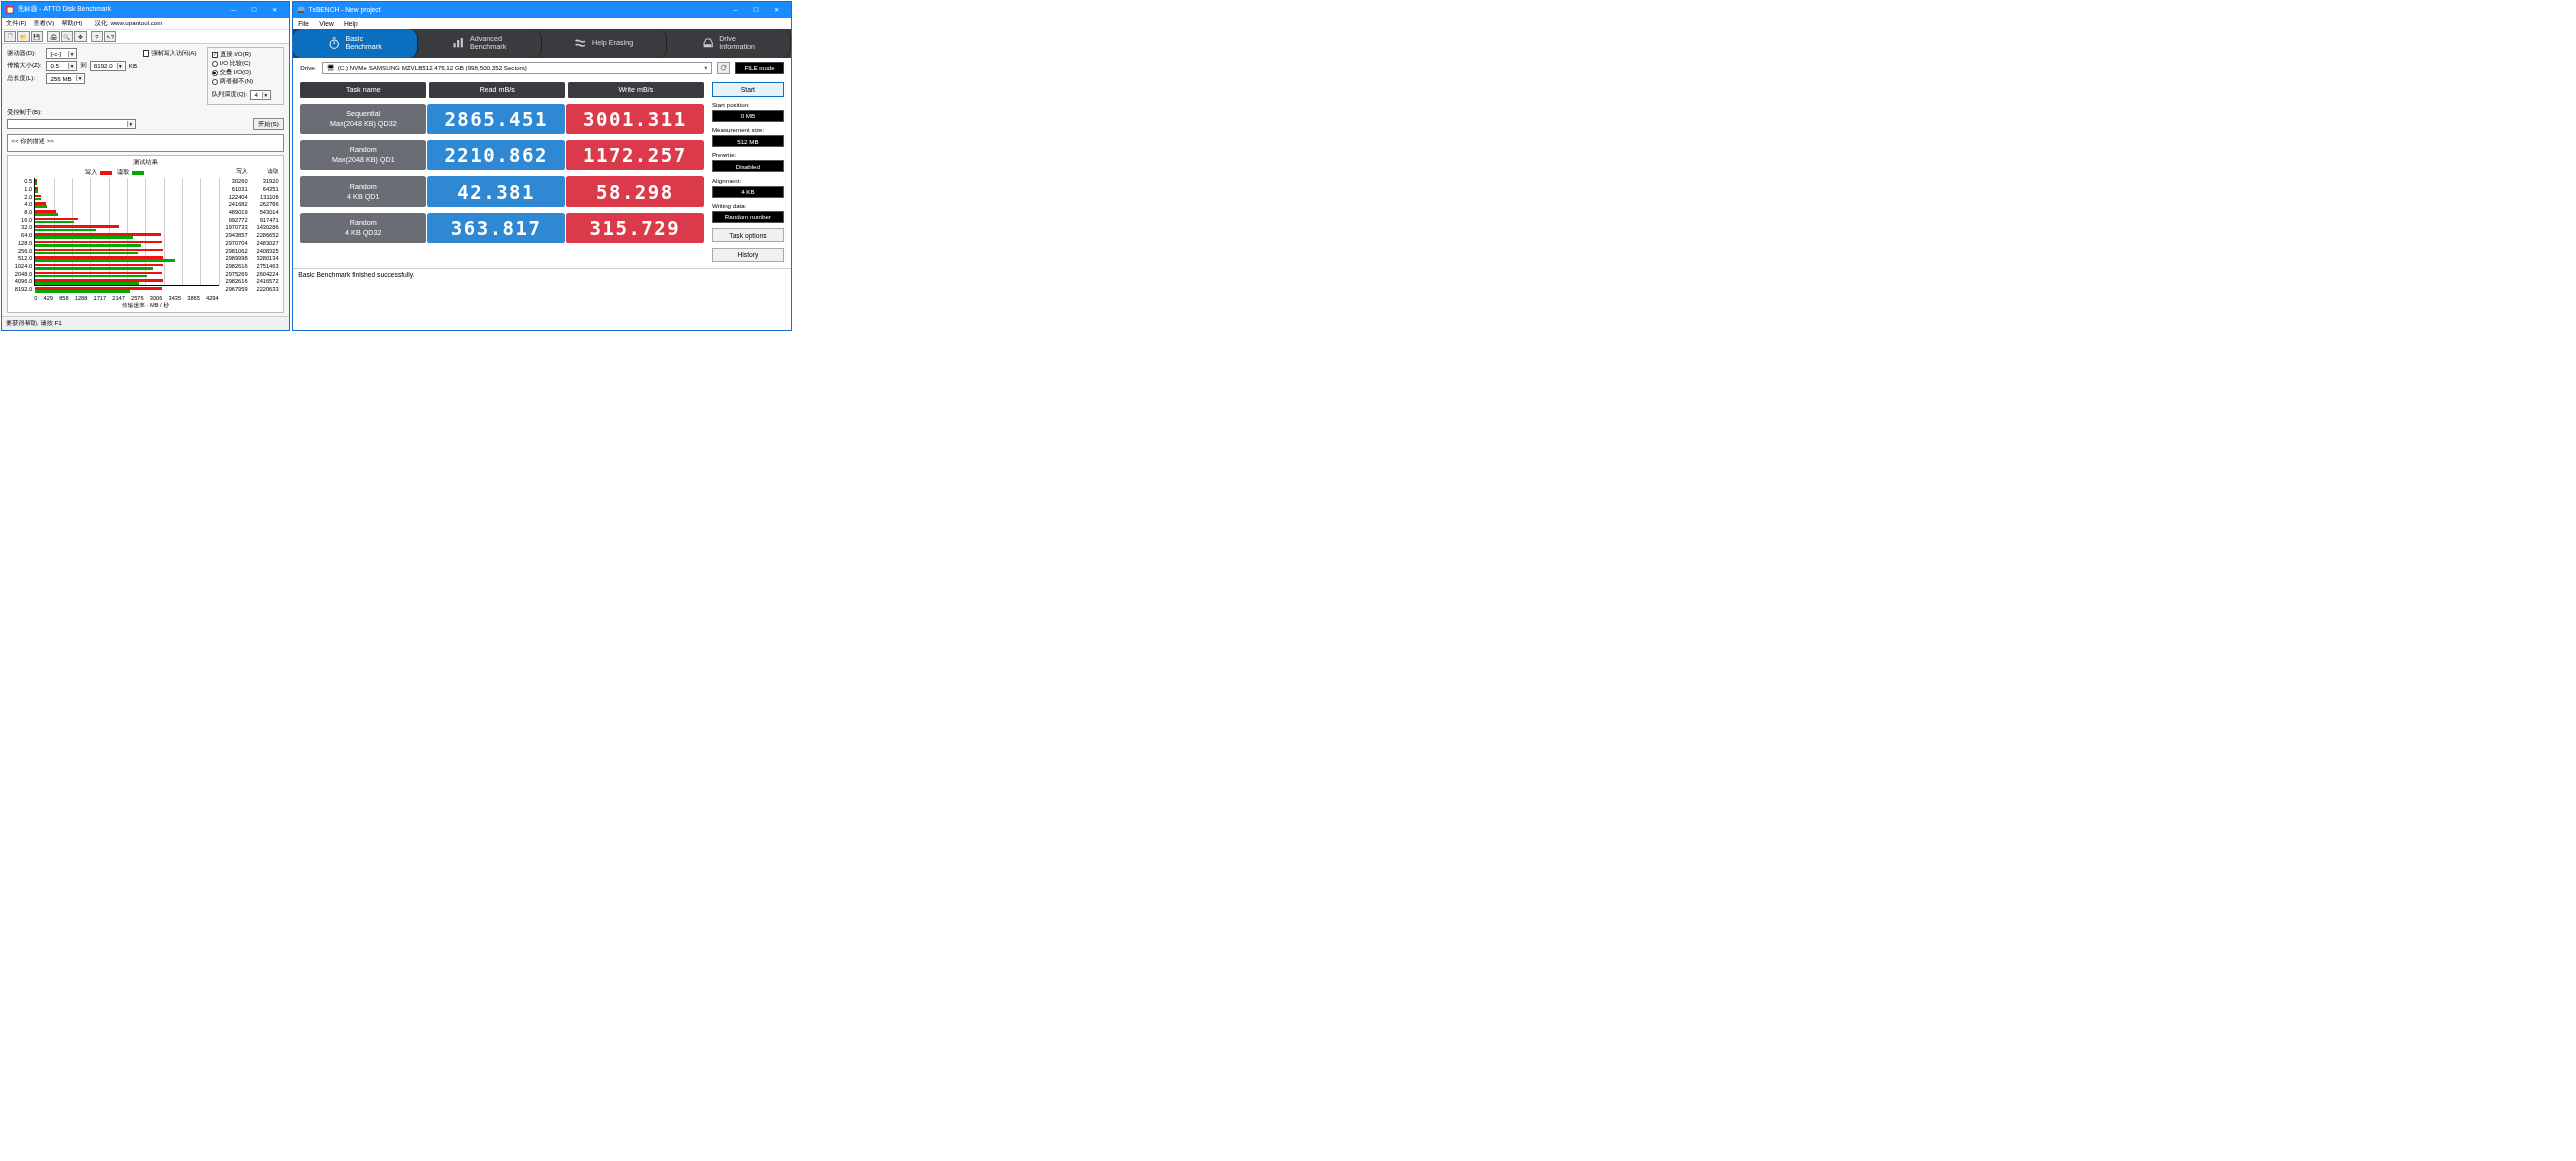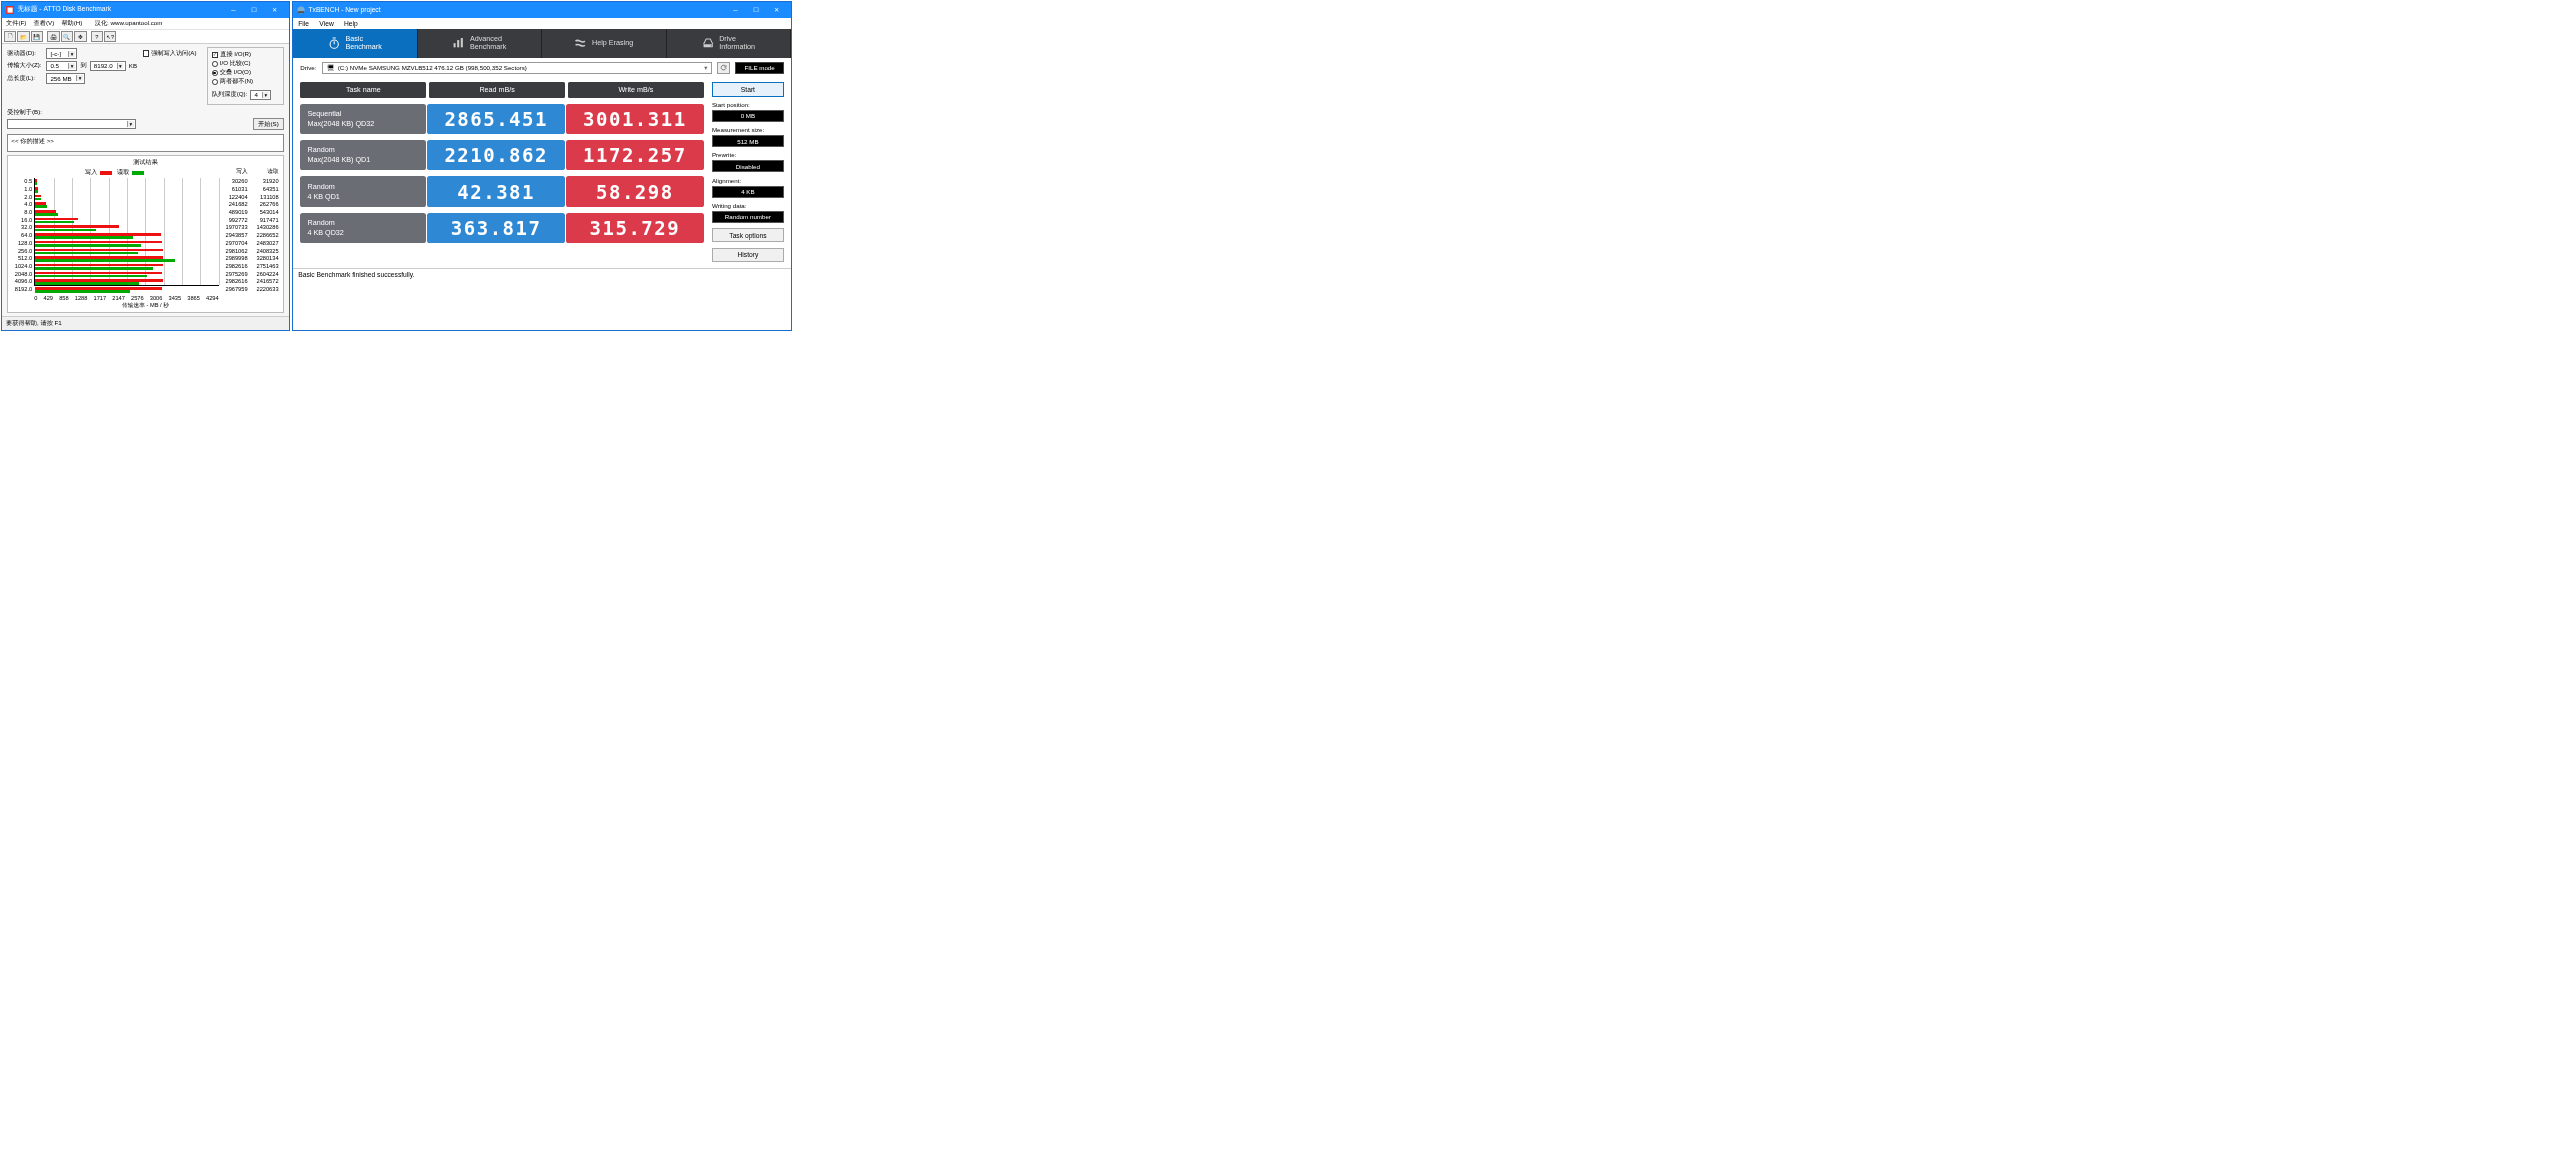--- a/index.html
+++ b/index.html
@@ -53,39 +53,39 @@
 .xaxis { display: flex; margin-left: 24px; margin-right: 62px; justify-content: space-between; font-size: 5.7px; padding-top: 1px; }
 .xlabel { text-align: center; font-size: 5.7px; margin-top: 1px; }
 .status { border-top: 0.5px solid #ccc; padding: 2.1px 4.1px; background: #f0f0f0; }
 
 .startbtn { border: 0.5px solid #888; background: #eee; padding: 0.5px 4.1px; font-size: 6.2px; }
 
 
 .tx { width: 500px; }
 .txmenu { padding: 2.1px 5.2px; display: flex; gap: 10.3px; background: #fff; font-size: 6.7px; }
 .tabstrip { background: #3a3b3f; display: flex; height: 29px; }
-.tab { flex: 1; display: flex; align-items: center; justify-content: center; gap: 5.2px; color: #ddd; border-right: 0.5px solid #222; cursor: pointer; }
+.tab { flex: 1; display: flex; align-items: center; justify-content: center; gap: 5.2px; color: #ddd; border-right: 0.5px solid #222; cursor: pointer; border-radius: 9px; }
 .tab.active { background: #0a6fbe; color: #fff; }
 .tab .ticon2 { width: 12.4px; height: 12.4px; display: flex; align-items: center; justify-content: center; }
 .tab .tlbl { font-size: 7.2px; line-height: 1.2; }
 
 .drive-row { display: flex; align-items: center; gap: 5.2px; padding: 4.1px 7.2px; background: #fff; }
 .drive-sel { flex: 1; border: 0.5px solid #999; height: 12.4px; display: flex; align-items: center; padding: 0 4.1px; gap: 3.1px; background: #fff; position: relative; }
 .drive-sel::after { content: "▾"; position: absolute; right: 3.1px; color: #666; }
 .iconbtn { width: 13.4px; height: 12.4px; border: 0.5px solid #999; background: #eee; display: flex; align-items: center; justify-content: center; }
 .filemode { background: #000; color: #fff; padding: 1.5px 8.2px; font-size: 6.2px; border: 0.5px solid #444; }
 
 .tx-main { display: flex; padding: 4.1px 7.2px 6.2px; gap: 8.2px; background: #fff; }
 .results { flex: 1; display: flex; flex-direction: column; gap: 6.2px; }
 .hdr-row { display: flex; gap: 3.1px; }
 .hdr { background: #3a3b3f; color: #fff; text-align: center; padding: 3.1px 0; border-radius: 1.5px; font-size: 7.2px; }
 .hdr.tn { flex: 0 0 126px; }
 .hdr.rw { flex: 1; }
 
-.res-row { display: flex; gap: 1px; }
+.res-row { display: flex; gap: 1px; text-align: center; }
 .taskname { flex: 0 0 126px; background: #6b6d75; color: #fff; border-radius: 2.6px; padding: 5.2px 7.2px; font-size: 7.2px; line-height: 1.35; display:flex; flex-direction:column; justify-content:center;}
 .val { flex: 1; border-radius: 2.6px; color: #fff; font-family: "Consolas", monospace; font-size: 19px; letter-spacing: 1.5px; display: flex; align-items: center; justify-content: center; padding: 4.1px 0; font-weight: bold; }
 .read { background: #2e88d4; }
 .write { background: #db3a4a; }
 
 .side { width: 72px; display: flex; flex-direction: column; gap: 2.1px; }
 .sbtn { border: 0.5px solid #0a6fbe; background: #e6f1fb; padding: 2.6px 0; text-align: center; font-size: 6.7px; }
 .sbtn.primary { border: 1px solid #0a6fbe; }
 .slabel { font-size: 6.2px; margin-top: 2.1px; }
 .sval { background: #000; color: #fff; text-align: center; padding: 1.5px 0; font-size: 6.2px; border: 0.5px solid #555;}

